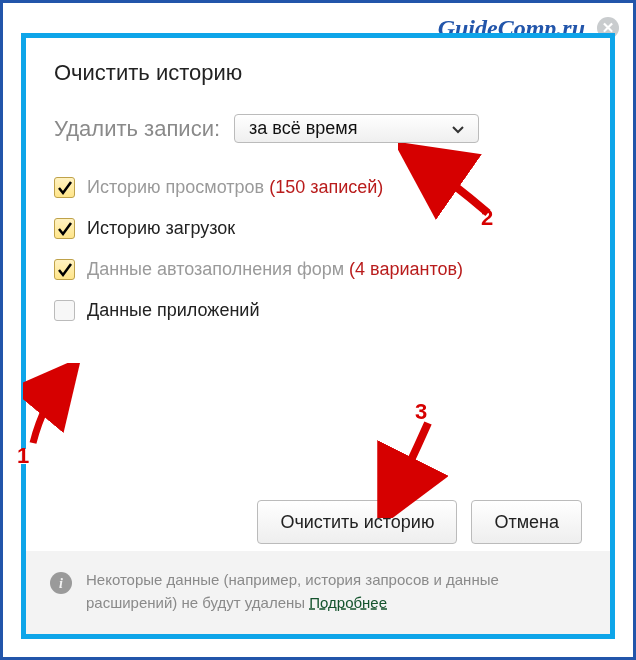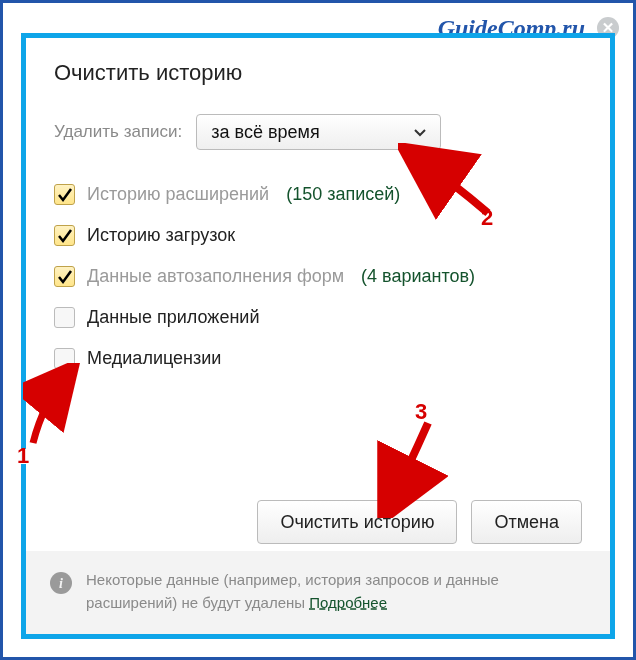--- a/index.html
+++ b/index.html
@@ -63,26 +63,26 @@
     margin-bottom: 28px;
   }
   .row-time {
     display:flex;
     align-items:center;
     gap:14px;
     margin-bottom: 34px;
   }
   .row-time label {
     color:#8a8a8a;
-    font-size:17px;
+    font-size:22px;
   }
   .dropdown {
     flex: 0 0 auto;
     width: 245px;
-    height: 36px;
+    height: 29px;
     border:1px solid #bbb;
     border-radius:4px;
     background: linear-gradient(#ffffff,#efefef);
     display:flex;
     align-items:center;
     justify-content:space-between;
     padding: 0 14px;
     font-size:18px;
     color:#111;
     cursor:pointer;
@@ -113,21 +113,21 @@
     justify-content:center;
     cursor:pointer;
     flex-shrink:0;
   }
   .cb.unchecked {
     border:1px solid #bbb;
     background: #f7f7f7;
   }
   .tick svg { display:block; }
   .opt .lab { color:#222; }
-  .opt .muted { color:#14532d;margin-left:12px; }
+  .opt .muted { color:#b91c1c; }
   .opt.allmuted .lab { color:#9a9a9a; }
   .buttons {
     position:absolute;
     right:28px;
     bottom: 90px;
     display:flex;
     gap:14px;
   }
   .btn {
     height:44px;
@@ -213,21 +213,21 @@
     <div class="options">
 
       <div class="opt allmuted">
         <span class="cb">
           <span class="tick">
               <svg width="18" height="18" viewBox="0 0 18 18">
                 <path d="M3 9 L7 14 L15 3" stroke="#000" stroke-width="2.5" fill="none"></path>
               </svg>
             </span>
         </span>
-        <span><span class="lab">Историю расширений</span> <span class="muted">(150 записей)</span></span>
+        <span><span class="lab">Историю просмотров</span> <span class="muted">(150 записей)</span></span>
       </div>
 
       <div class="opt">
         <span class="cb">
           <span class="tick">
               <svg width="18" height="18" viewBox="0 0 18 18">
                 <path d="M3 9 L7 14 L15 3" stroke="#000" stroke-width="2.5" fill="none"></path>
               </svg>
             </span>
         </span>
@@ -245,24 +245,20 @@
             </span>
         </span>
         <span><span class="lab">Данные автозаполнения форм</span> <span class="muted">(4 вариантов)</span></span>
       </div>
 
       <div class="opt">
         <span class="cb unchecked"></span>
         <span class="lab">Данные приложений</span>
       </div>
 
-      <div class="opt">
-        <span class="cb unchecked"></span>
-        <span class="lab">Медиалицензии</span>
-      </div>
     </div>
 
     <div class="buttons">
       <div class="btn">Очистить историю</div>
       <div class="btn">Отмена</div>
     </div>
 
     <div class="footer">
       <div class="info-icon">i</div>
       <div>

